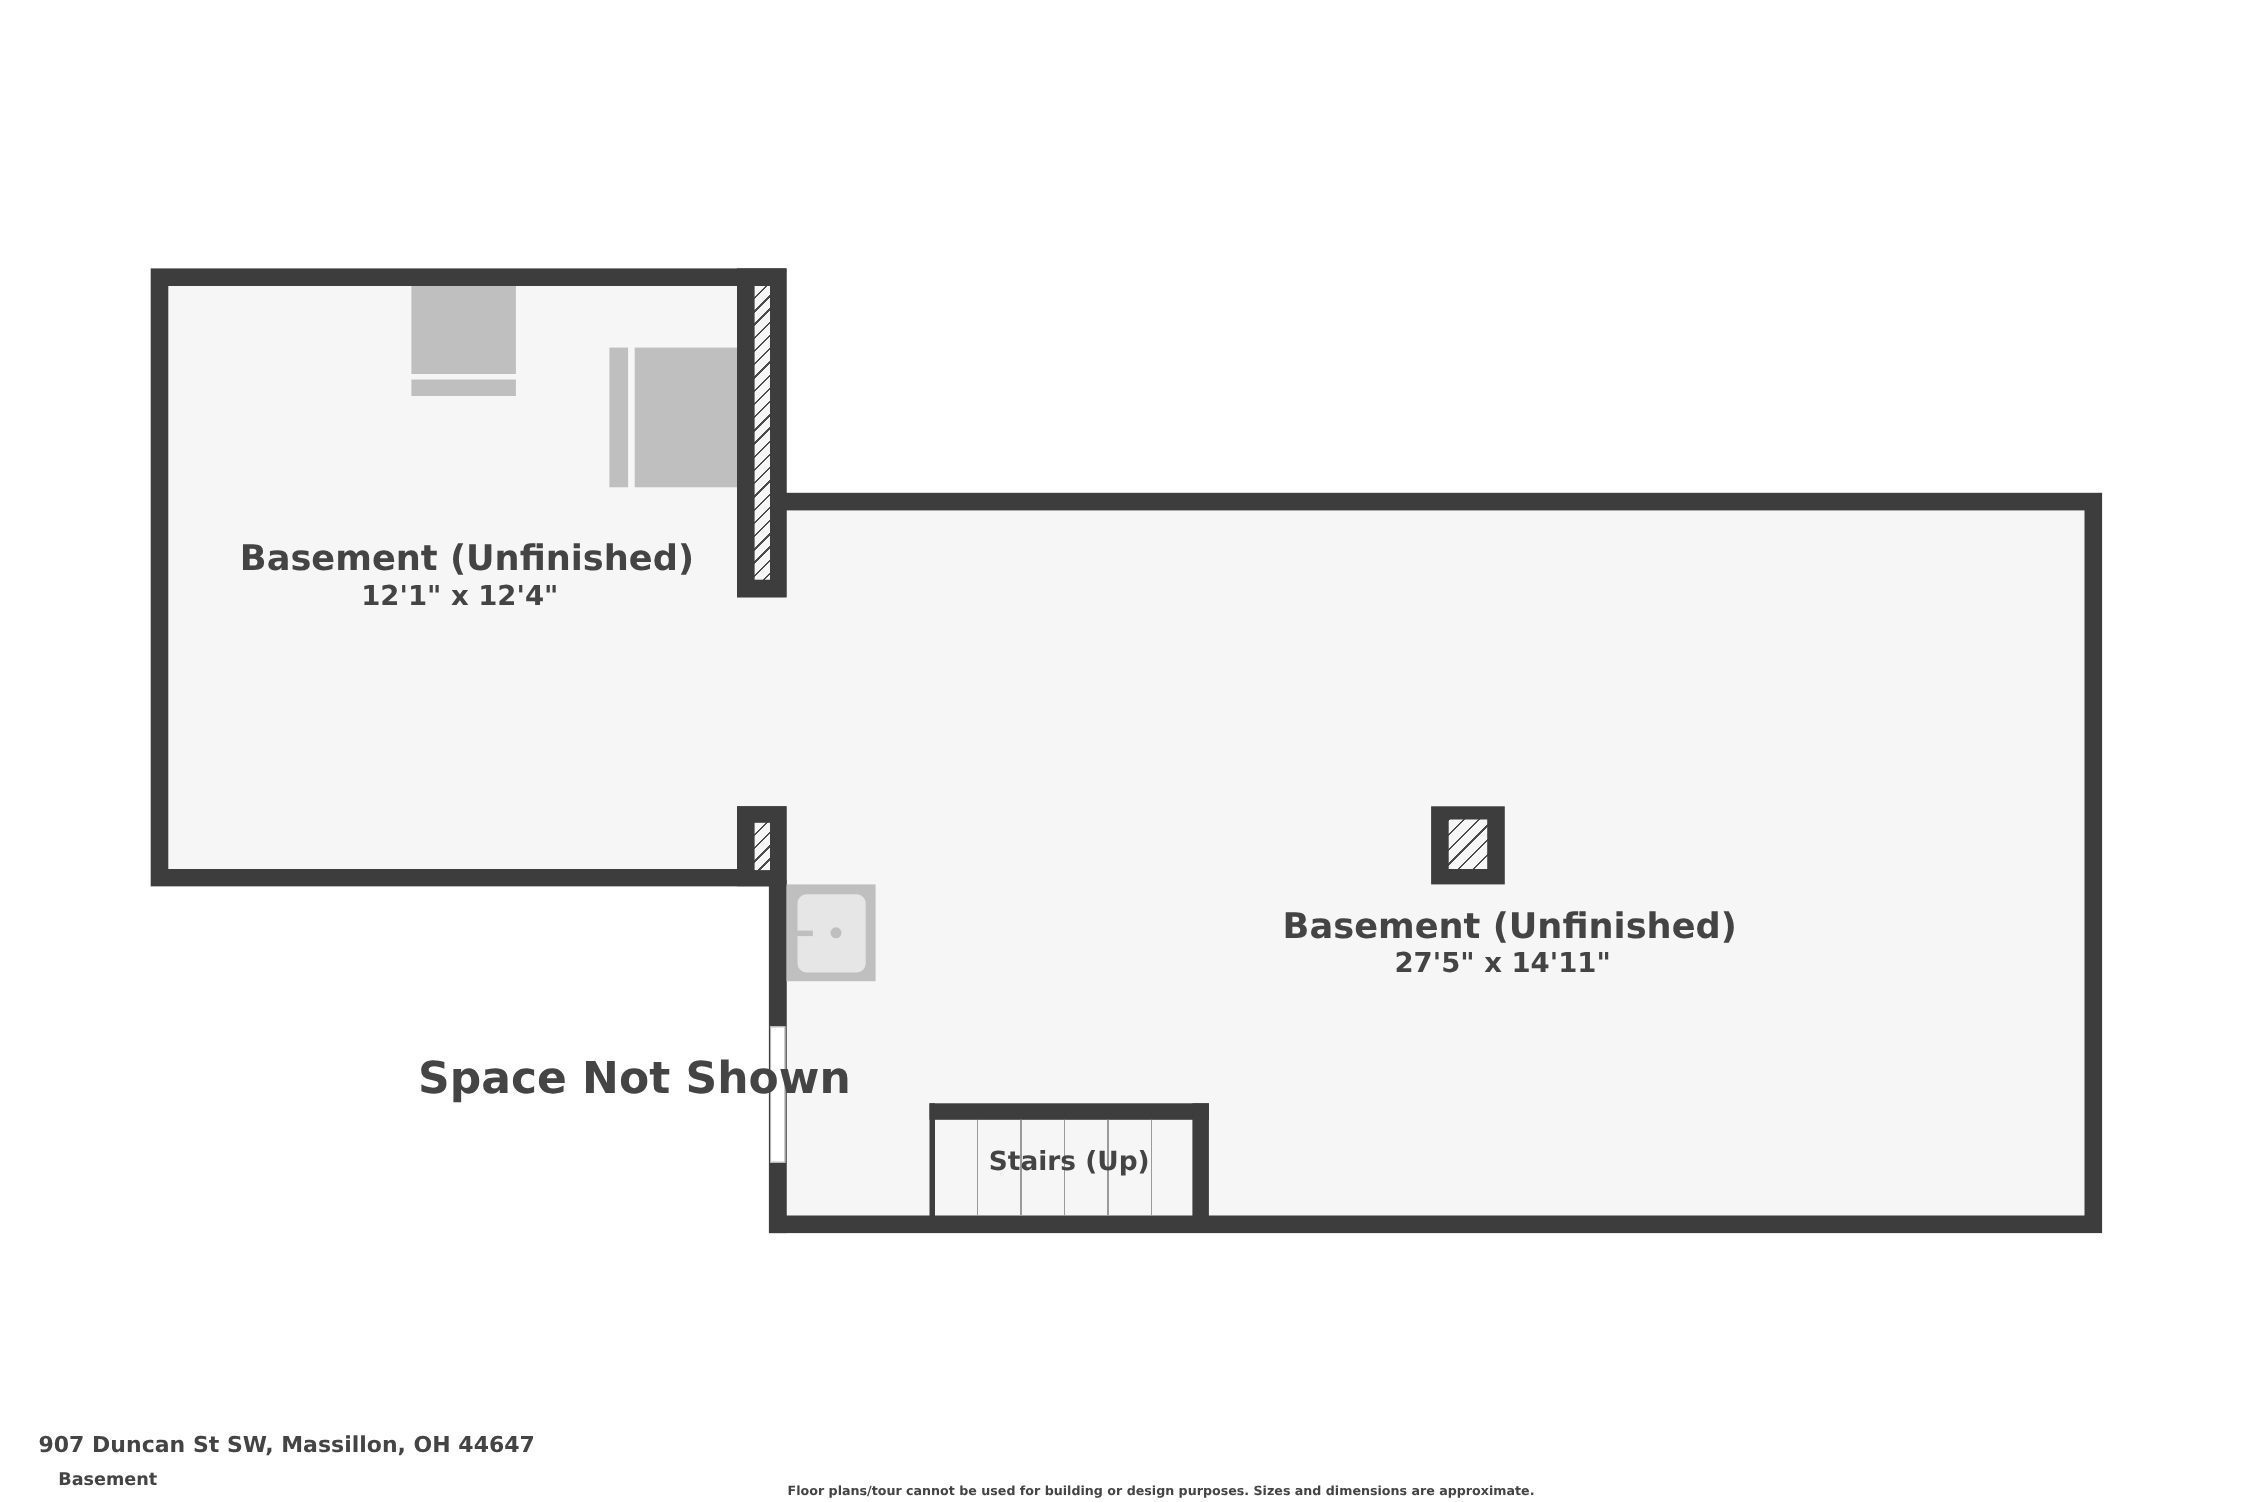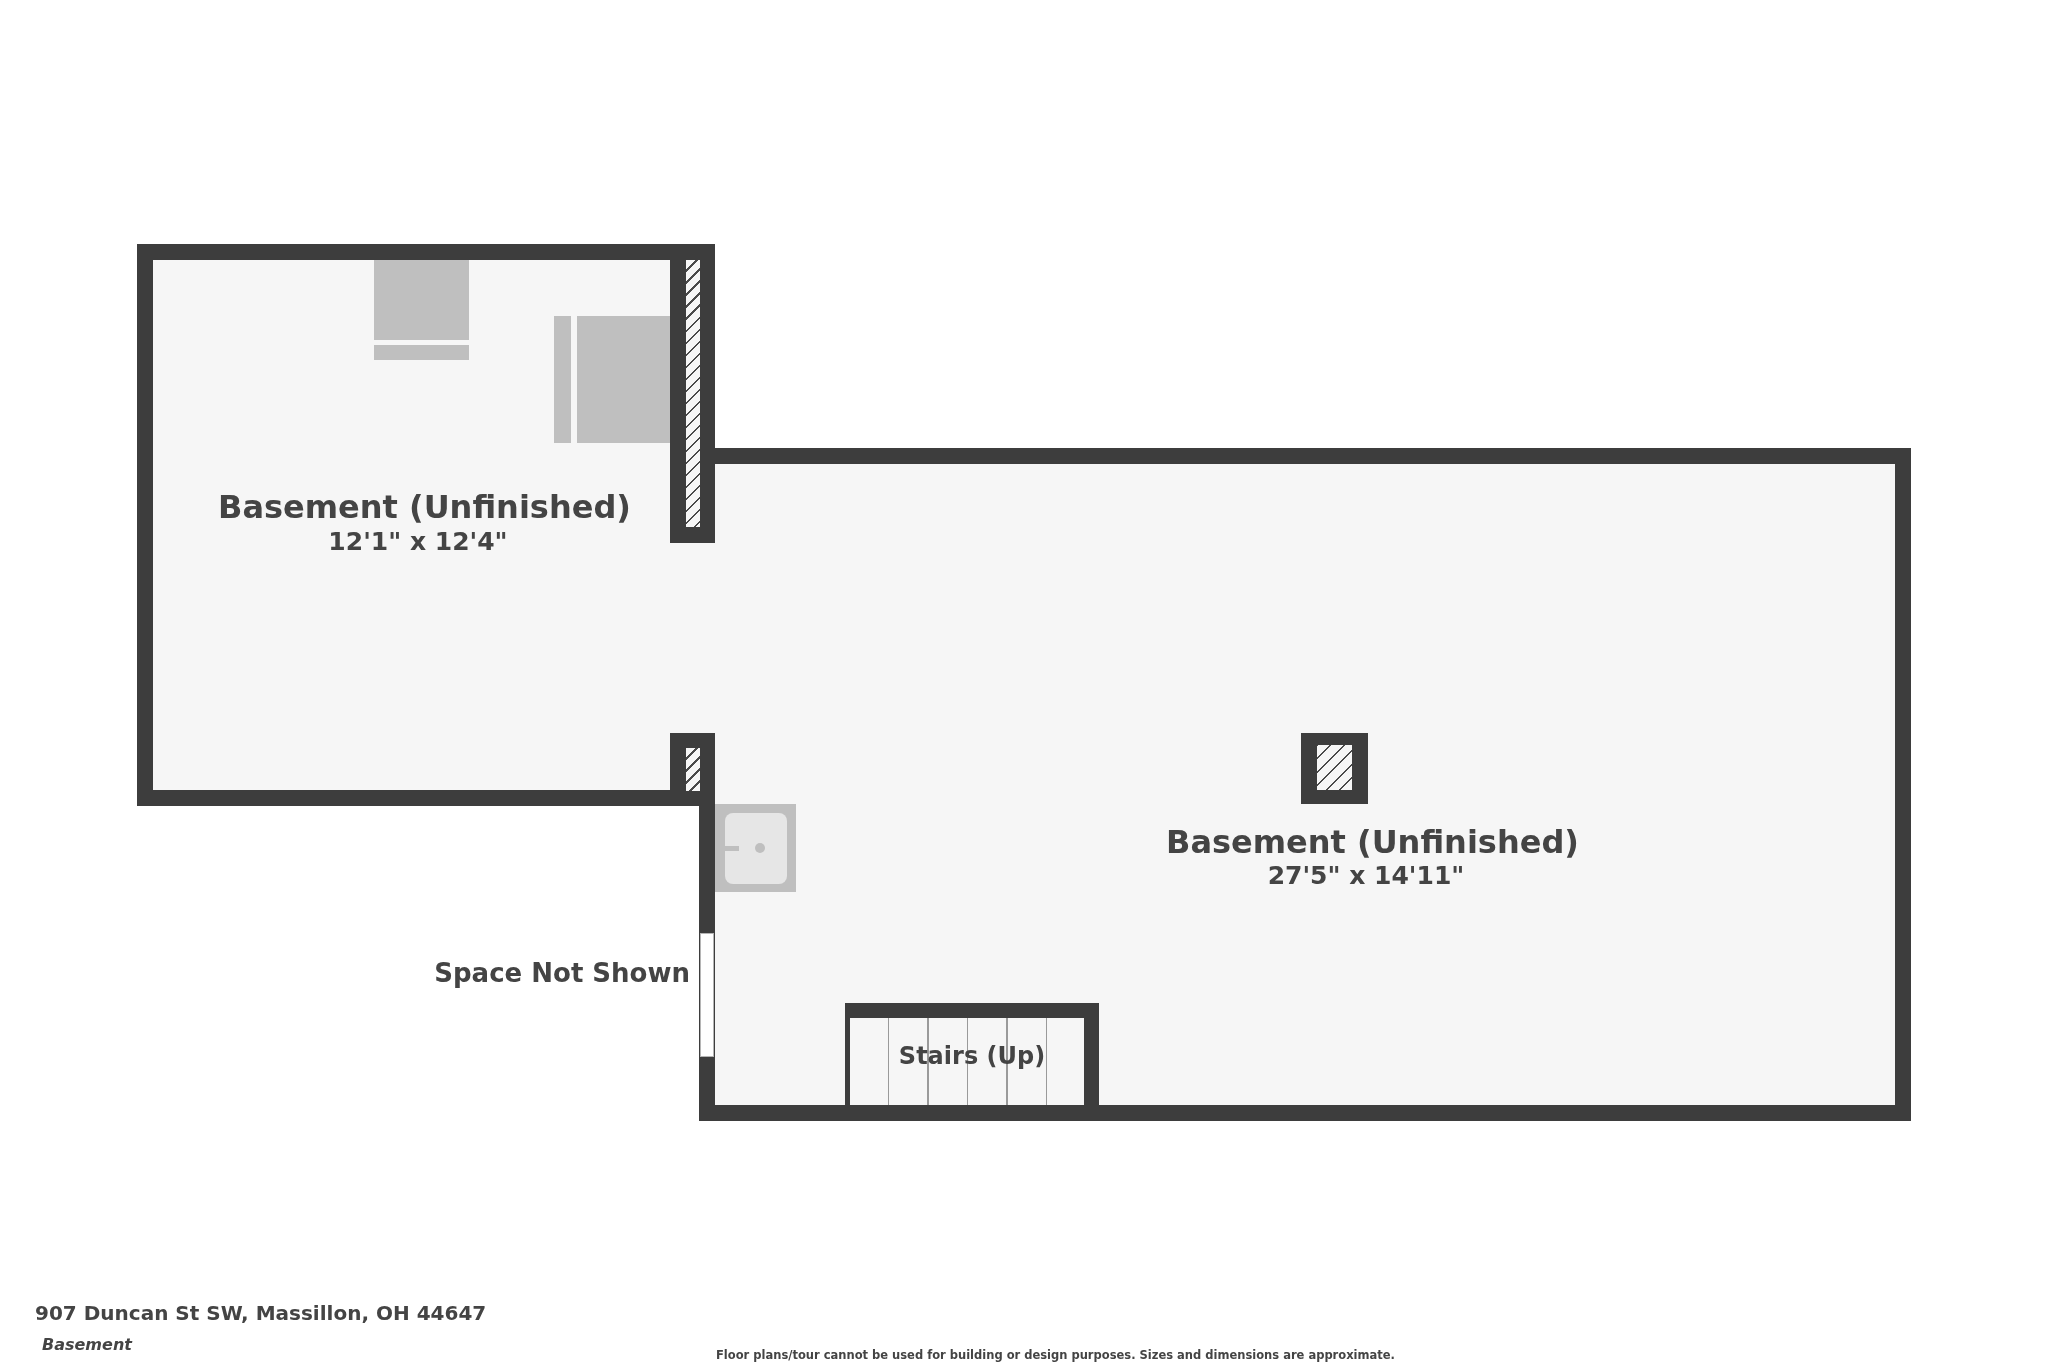--- a/index.html
+++ b/index.html
@@ -61,18 +61,18 @@
               background: repeating-linear-gradient(90deg, transparent 0 38px, #9a9a9a 38px 39.5px);"></div>
 
   <div class="label room-title" style="left:218px; top:488px; width:400px;">Basement (Unfinished)</div>
   <div class="label room-dims" style="left:218px; top:527px; width:400px;">12'1" x 12'4"</div>
 
   <div class="label room-title" style="left:1166px; top:823px; width:400px;">Basement (Unfinished)</div>
   <div class="label room-dims" style="left:1166px; top:861px; width:400px;">27'5" x 14'11"</div>
 
   <div class="label" style="left:852px; top:1042px; width:240px; font-size:24px;">Stairs (Up)</div>
 
-  <div class="label" style="left:380px; top:958px; width:310px; font-size:26px; text-align:right;">Space Not Shown</div>
+  <div class="label" style="left:380px; top:958px; width:310px; font-size:40px; text-align:right;">Space Not Shown</div>
 </div>
 
 <div class="footer-text" style="left:35px; top:1301px; font-size:20px;">907 Duncan St SW, Massillon, OH 44647</div>
-<div class="footer-text" style="left:42px; top:1335px; font-size:16px;font-style:italic;">Basement</div>
+<div class="footer-text" style="left:53px; top:1335px; font-size:16px;">Basement</div>
 <div class="footer-text" style="left:716px; top:1348px; font-size:11.5px;">Floor plans/tour cannot be used for building or design purposes. Sizes and dimensions are approximate.</div>
 
 </body></html>

